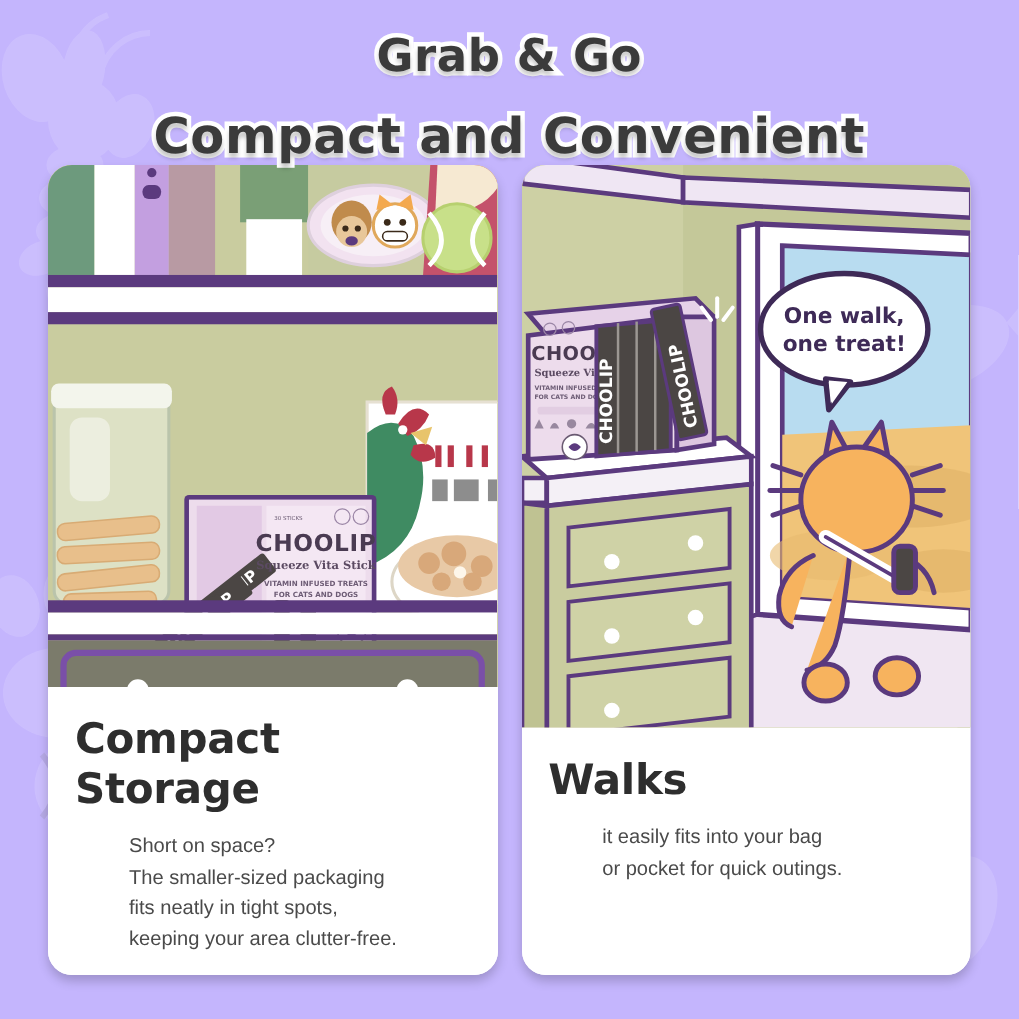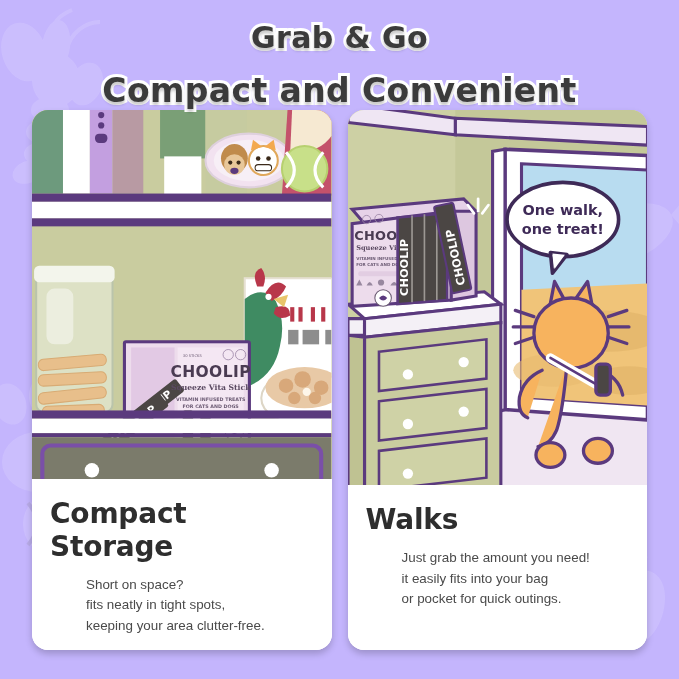--- a/index.html
+++ b/index.html
@@ -291,20 +291,21 @@
             <rect x="10" y="334" width="270" height="42" rx="8" fill="none" stroke="#7a4fa8" stroke-width="4"></rect>
             <circle cx="58" cy="358" r="7" fill="#ffffff"></circle>
             <circle cx="232" cy="358" r="7" fill="#ffffff"></circle>
           </g>
         </svg>
       </div>
       <div class="card-text">
         <div class="card-title">Compact Storage</div>
         <div class="card-body">
           <div>Short on space?</div>
+          <div>The smaller-sized packaging</div>
           <div>fits neatly in tight spots,</div>
           <div>keeping your area clutter-free.</div>
         </div>
       </div>
     </div>
 
     <div class="card">
       <div class="card-art">
         <svg viewBox="0 0 290 375" preserveAspectRatio="xMidYMid slice">
           <defs>
@@ -409,21 +410,20 @@
               <path d="M196 246 L248 276" fill="none" stroke="#ffffff" stroke-width="9"></path>
               <path d="M196 246 L248 276" fill="none" stroke="#5b3a7e" stroke-width="2.4"></path>
               <rect x="240" y="252" width="14" height="30" rx="4" fill="#4b4644"></rect>
             </g>
           </g>
         </svg>
       </div>
       <div class="card-text">
         <div class="card-title">Walks</div>
         <div class="card-body">
-          <div>Just grab the amount you need!</div>
           <div>it easily fits into your bag</div>
           <div>or pocket for quick outings.</div>
         </div>
       </div>
     </div>
 
   </div>
 </div>
 
 </body></html>

